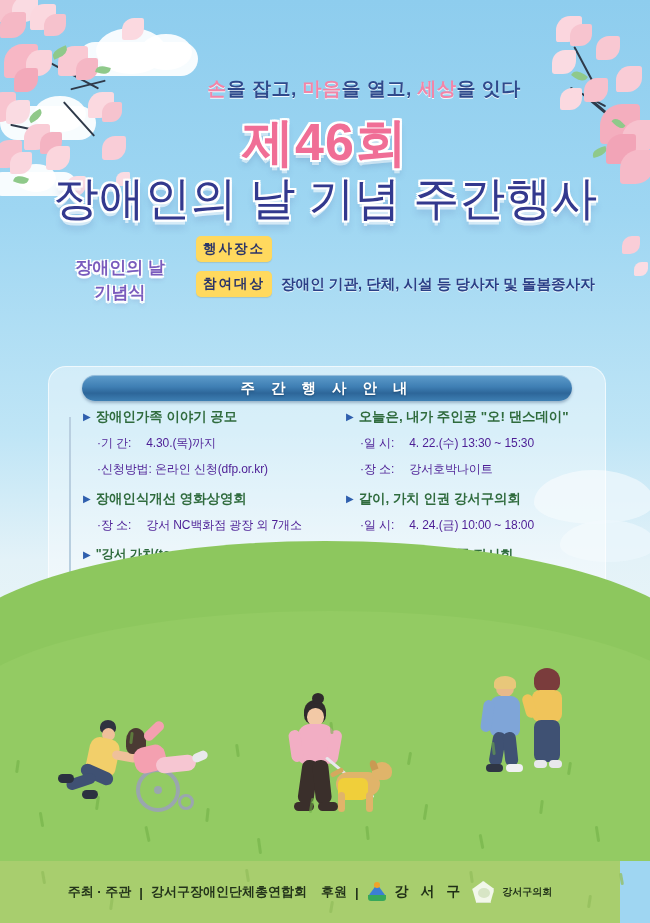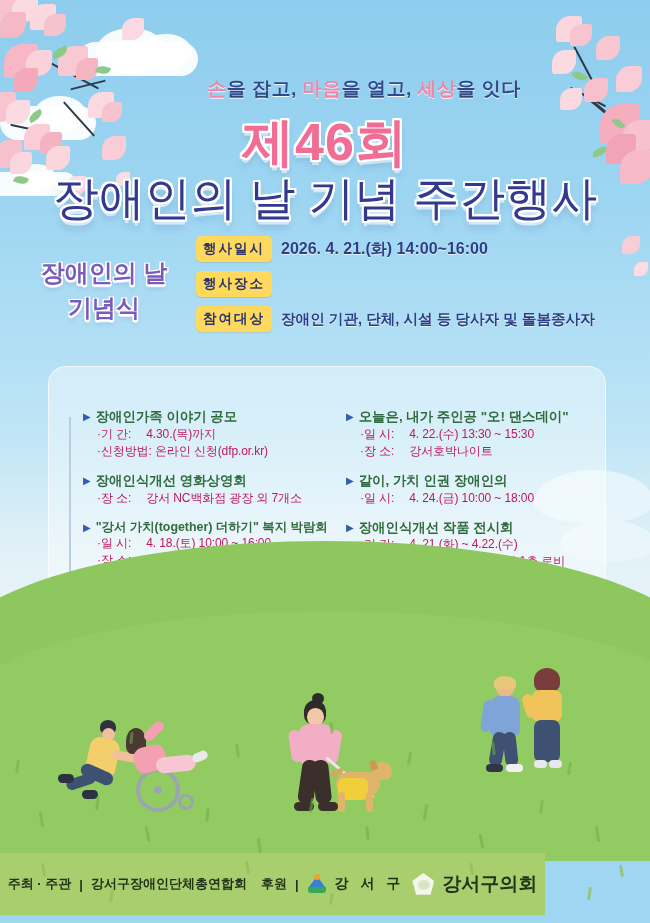--- a/index.html
+++ b/index.html
@@ -42,22 +42,22 @@
         0 -2px 0 #fff, 0 2px 0 #fff, -2px 0 0 #fff, 2px 0 0 #fff,
         0 5px 0 rgba(255,255,255,.55), 0 7px 6px rgba(70,100,150,.25);}
   .h-main{position:absolute;left:0;top:168px;width:650px;text-align:center;
      font-size:46px;font-weight:normal;color:#33398e;letter-spacing:0px;
      text-shadow:
         -2px -2px 0 #fff, 2px -2px 0 #fff, -2px 2px 0 #fff, 2px 2px 0 #fff,
         0 -2px 0 #fff, 0 2px 0 #fff, -2px 0 0 #fff, 2px 0 0 #fff,
         0 5px 0 rgba(255,255,255,.6), 0 8px 7px rgba(60,80,150,.28);}
 
   
-  .ceremony{position:absolute;left:24px;top:256px;width:160px;text-align:center;
-     font-size:24px;font-weight:bold;color:#7a5bbd;line-height:1.45;
+  .ceremony{position:absolute;left:40px;top:256px;width:160px;text-align:center;
+     font-size:17px;font-weight:bold;color:#7a5bbd;line-height:1.45;
      text-shadow:-1.5px -1.5px 0 #fff,1.5px -1.5px 0 #fff,-1.5px 1.5px 0 #fff,1.5px 1.5px 0 #fff,
                  0 3px 0 rgba(255,255,255,.7),0 4px 4px rgba(90,80,160,.25);}
 
   
   .inforows{position:absolute;left:196px;top:236px;width:450px;}
   .inforow{display:flex;align-items:center;margin-bottom:9px;height:26px;}
   .badge{background:#ffd95e;color:#2b3568;font-weight:bold;font-size:13.5px;
      border-radius:5px;padding:4px 7px;white-space:nowrap;letter-spacing:2px;
      box-shadow:0 1px 1px rgba(120,100,30,.18);}
   .infotxt{margin-left:9px;font-size:16px;font-weight:bold;color:#2b3f86;white-space:nowrap;
@@ -78,42 +78,42 @@
      display:flex;align-items:center;justify-content:center;}
   .panel-head span{color:#fff;font-size:14.5px;font-weight:bold;letter-spacing:6px;
      text-shadow:0 1px 2px rgba(10,40,70,.5);}
 
   .cols{position:absolute;left:34px;top:42px;width:512px;display:flex;gap:14px;}
   .col{width:249px;}
   .ev{margin-bottom:13px;}
   .ev-title{display:flex;align-items:flex-start;font-size:13.4px;font-weight:bold;
      color:#2f6b3d;line-height:1.25;white-space:nowrap;}
   .tri{color:#2f5fae;margin-right:5px;font-size:10px;line-height:1.5;}
-  .ev-line{font-size:12px;color:#be185d;margin-left:14px;margin-top:0;
+  .ev-line{font-size:12px;color:#4c1d95;margin-left:14px;margin-top:9px;
      white-space:nowrap;letter-spacing:-.1px;}
   .ev-line .k{display:inline-block;width:46px;}
   .ev-line .k.wide{width:auto;}
 
   
   .hill{position:absolute;left:-60px;bottom:62px;width:770px;height:320px;
      background:#8dc75e;border-radius:50% 50% 0 0 / 38% 38% 0 0;}
   .hill2{position:absolute;left:-40px;bottom:62px;width:740px;height:250px;
      background:#93cb63;border-radius:50% 50% 0 0 / 40% 40% 0 0;}
   .blade{position:absolute;background:#6fae45;border-radius:2px;opacity:.55;}
 
   
   .bush{position:absolute;background:#f9c4cc;border-radius:50%;}
   .bush.l{background:#fbd0d6;}
 
   .tree{position:absolute;}
   .tree .crown{position:absolute;background:#2e8b57;border-radius:50% 50% 45% 45%;}
   .tree .trunk{position:absolute;background:#5a6b4a;}
 
   
-  .footer{position:absolute;left:0;bottom:8px;width:545px;height:62px;background:#a8ce6e;
+  .footer{position:absolute;left:0;bottom:0;width:620px;height:62px;background:#a8ce6e;
      display:flex;align-items:center;justify-content:center;text-align:right;}
   .footer .fblade{position:absolute;background:#93bd5c;border-radius:2px;opacity:.75;}
   .fwrap{display:flex;align-items:center;gap:8px;position:relative;z-index:3;}
   .ftxt{font-size:13px;font-weight:bold;color:#23331a;white-space:nowrap;}
   .sep{font-size:13px;color:#23331a;font-weight:bold;}
   .logo-gs{width:20px;height:20px;position:relative;}
   .logo-gs .m{position:absolute;left:2px;top:2px;width:0;height:0;
      border-left:8px solid transparent;border-right:8px solid transparent;border-bottom:11px solid #3b7fd4;}
   .logo-gs .w{position:absolute;left:1px;bottom:1px;width:18px;height:6px;background:#37a85a;border-radius:0 0 3px 3px;}
   .logo-gs .s{position:absolute;left:7px;top:0px;width:6px;height:6px;background:#f0a32a;border-radius:50%;}
@@ -260,35 +260,34 @@
   <div class="h-no">제46회</div>
   <div class="h-main">장애인의 날 기념 주간행사</div>
 
   <div class="ceremony">
     <div>장애인의 날</div>
     <div>기념식</div>
   </div>
 
   <div class="inforows">
     <div class="inforow">
-      <span class="badge">행사일시</span>
-      <span class="infotxt">2026. 4. 21.(화) 14:00~16:00</span>
-    </div>
-    <div class="inforow">
       <span class="badge">행사장소</span>
     </div>
     <div class="inforow">
       <span class="badge">참여대상</span>
       <span class="infotxt small">장애인 기관, 단체, 시설 등 당사자 및 돌봄종사자</span>
     </div>
   </div>
 
   <div class="panel">
     <div class="panel-divider"></div>
 
+    <div class="panel-head">
+      <span>주 간 행 사 안 내</span>
+    </div>
 
     <div class="cols">
 
       <div class="col">
 
         <div class="ev">
           <div class="ev-title">
             <span class="tri">▶</span>
             <span>장애인가족 이야기 공모</span>
           </div>
@@ -343,21 +342,21 @@
           </div>
           <div class="ev-line">
             <span class="k">·장      소:</span>
             <span>강서호박나이트</span>
           </div>
         </div>
 
         <div class="ev">
           <div class="ev-title">
             <span class="tri">▶</span>
-            <span>같이, 가치 인권 장애인의</span>
+            <span>같이, 가치 인권 강서구의회</span>
           </div>
           <div class="ev-line">
             <span class="k">·일      시:</span>
             <span>4. 24.(금) 10:00 ~ 18:00</span>
           </div>
         </div>
 
         <div class="ev">
           <div class="ev-title">
             <span class="tri">▶</span>
@@ -511,17 +510,17 @@
       <span class="ftxt">강서구장애인단체총연합회</span>
       <span class="ftxt" style="margin-left:6px;">후원</span>
       <span class="sep">|</span>
       <span class="logo-gs">
         <span class="m"></span>
           <span class="w"></span>
           <span class="s"></span>
       </span>
       <span class="gs-name">강 서 구</span>
       <span class="logo-ci"></span>
-      <span class="ftxt" style="font-size:19px;">강서구의회</span>
+      <span class="ftxt" style="font-size:10px;">강서구의회</span>
     </div>
   </div>
 
 </div>
 
 </body></html>

